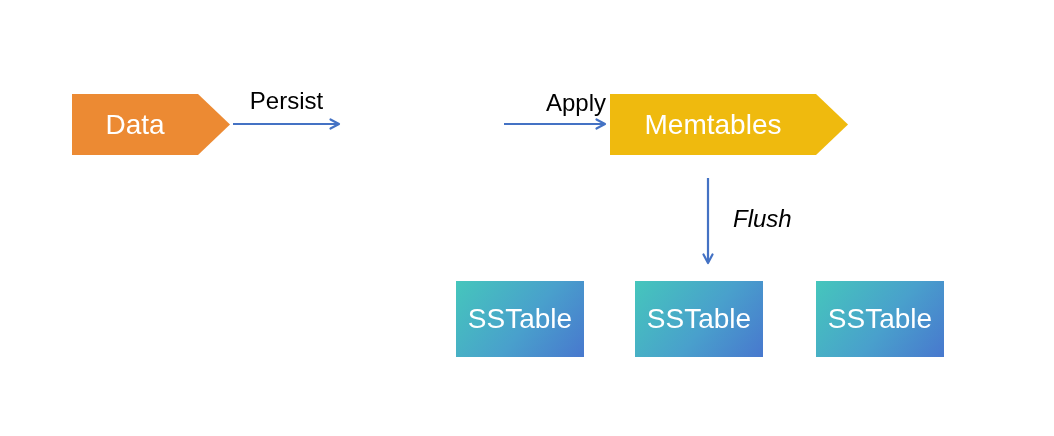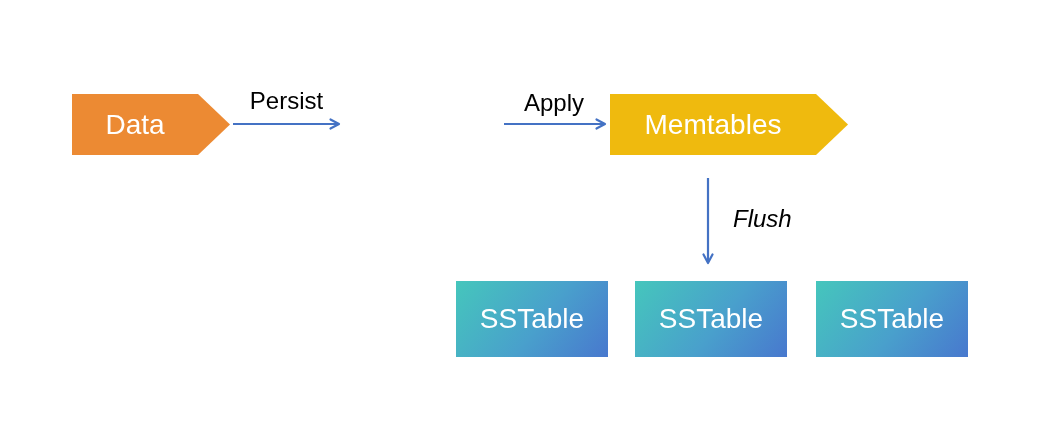--- a/index.html
+++ b/index.html
@@ -42,34 +42,34 @@
   }
   
   .edge-label {
     position: absolute;
     color: #000000;
     font-size: 24px;
     line-height: 1.1;
     white-space: nowrap;
   }
   .persist-label { left: 233px; top: 88px; width: 107px; text-align: center; }
-  .apply-label   { left: 502px; top: 90px; width: 104px; text-align: center; }
+  .apply-label   { left: 502px; top: 90px; width: 104px; text-align: right; }
   .flush-label   { left: 733px; top: 206px; font-style: italic; }
   
   .arrows {
     position: absolute;
     left: 0; top: 0;
     width: 1054px; height: 436px;
     pointer-events: none;
   }
   
   .sstable {
     position: absolute;
     top: 281px;
-    width: 152px;
+    width: 128px;
     height: 76px;
     display: flex;
     align-items: center;
     justify-content: center;
     color: #ffffff;
     font-size: 28px;
     line-height: 1;
     background: linear-gradient(128deg, #45C6BC 0%, #49A0CC 55%, #4878CE 100%);
   }
   .sstable-1 { left: 456px; }

